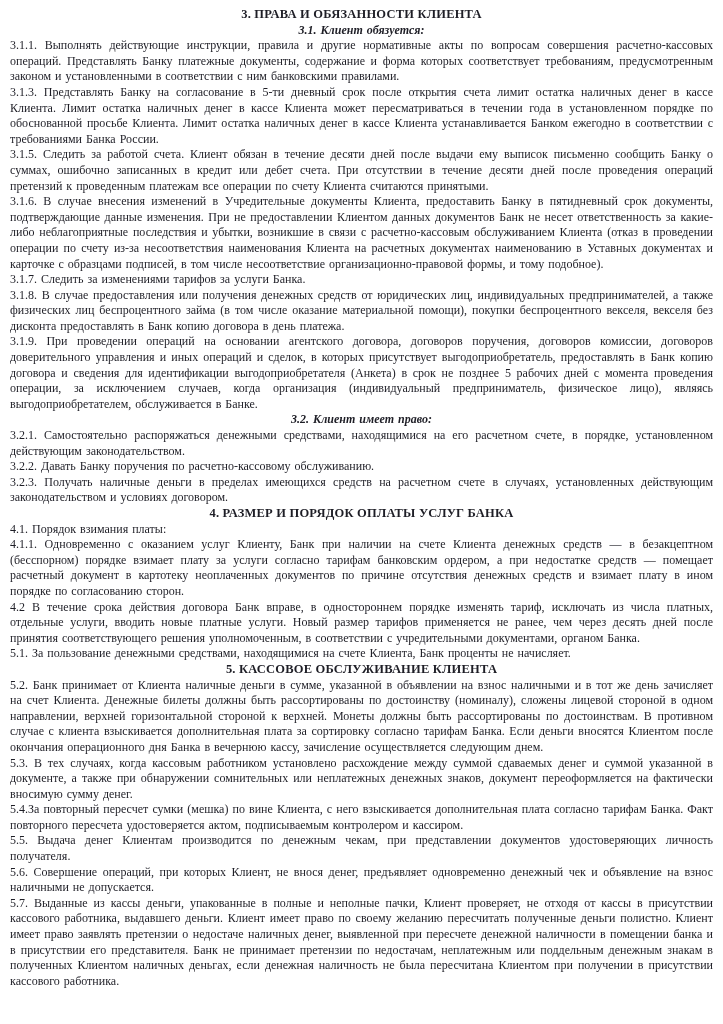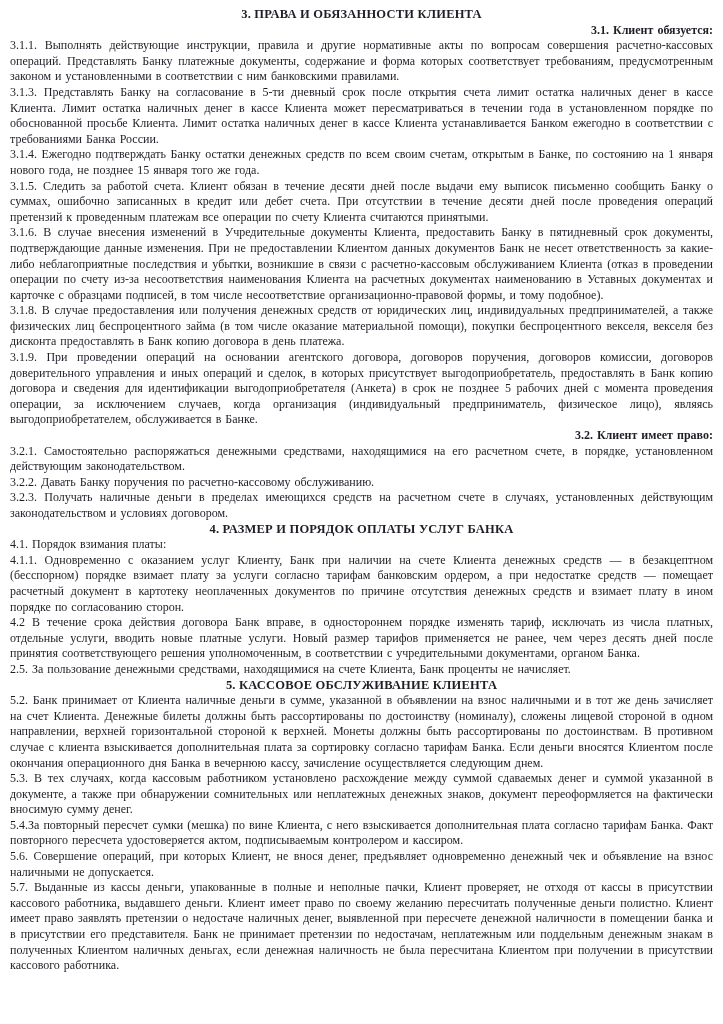--- a/index.html
+++ b/index.html
@@ -30,46 +30,48 @@
   p.para {
     margin: 0;
     font-size: 12px;
     line-height: 15.6px;
     text-align: justify;
     text-justify: inter-word;
     word-spacing: 1px;
   }
   p.para.bold {
     font-weight: bold;
-    text-align: right;
+    text-align: center;
+    font-style: italic;
   }
 </style>
 </head>
 <body>
 
 <div class="page">
   <div class="doc-body">
       <div class="section-heading">3. ПРАВА И ОБЯЗАННОСТИ КЛИЕНТА</div>
       <p class="para bold">3.1. Клиент обязуется:</p>
       <p class="para">3.1.1. Выполнять действующие инструкции, правила и другие нормативные акты по вопросам совершения расчетно-кассовых операций. Представлять  Банку платежные документы, содержание и форма которых соответствует требованиям,  предусмотренным законом и  установленными в соответствии с ним банковскими правилами.</p>
       <p class="para">3.1.3. Представлять Банку на согласование в 5-ти дневный срок после открытия счета лимит остатка наличных денег в кассе Клиента. Лимит остатка наличных денег в кассе Клиента может пересматриваться в течении года в установленном порядке по обоснованной просьбе Клиента. Лимит остатка наличных денег в кассе Клиента устанавливается Банком ежегодно в соответствии с требованиями Банка России.</p>
-      <p class="para">3.1.4. Ежегодно подтверждать Банку остатки денежных средств по всем своим счетам, открытым в Банке, по состоянию на 1 января нового года, не позднее 15 января того же года.</p>
       <p class="para">3.1.5. Следить за работой счета. Клиент обязан в течение десяти дней после выдачи ему выписок письменно сообщить Банку о суммах, ошибочно записанных в кредит или дебет счета. При отсутствии в течение десяти дней после проведения операций претензий к проведенным платежам все операции по счету Клиента считаются принятыми.</p>
       <p class="para">3.1.6. В случае внесения изменений в Учредительные документы Клиента, предоставить Банку в пятидневный срок документы, подтверждающие данные изменения. При не предоставлении Клиентом  данных документов Банк не несет ответственность за какие-либо неблагоприятные последствия и убытки, возникшие в связи с расчетно-кассовым обслуживанием Клиента (отказ в проведении операции по счету из-за несоответствия наименования Клиента на расчетных документах наименованию в Уставных документах и карточке с образцами подписей, в том числе несоответствие организационно-правовой формы, и тому подобное).</p>
+      <p class="para">3.1.7. Следить за изменениями тарифов  за услуги Банка.</p>
       <p class="para">3.1.8. В случае предоставления или получения денежных средств от юридических лиц, индивидуальных предпринимателей, а также физических лиц беспроцентного займа (в том числе оказание материальной помощи), покупки беспроцентного векселя, векселя без дисконта предоставлять в Банк копию договора в день платежа.</p>
       <p class="para">3.1.9. При проведении операций на основании агентского договора, договоров поручения, договоров комиссии, договоров доверительного управления и иных операций и сделок, в которых присутствует выгодоприобретатель, предоставлять в Банк копию договора и сведения для идентификации выгодоприобретателя (Анкета) в срок не позднее 5 рабочих дней с момента проведения операции, за исключением случаев, когда организация (индивидуальный предприниматель, физическое лицо), являясь выгодоприобретателем,  обслуживается в Банке.</p>
       <p class="para bold">3.2. Клиент имеет право:</p>
       <p class="para">3.2.1. Самостоятельно распоряжаться денежными средствами, находящимися на его расчетном счете, в порядке, установленном действующим законодательством.</p>
       <p class="para">3.2.2. Давать Банку  поручения по расчетно-кассовому обслуживанию.</p>
       <p class="para">3.2.3. Получать наличные  деньги  в  пределах имеющихся средств на расчетном счете в случаях, установленных действующим законодательством и условиях договором.</p>
       <div class="section-heading">4. РАЗМЕР И ПОРЯДОК ОПЛАТЫ УСЛУГ БАНКА</div>
       <p class="para">4.1. Порядок взимания платы:</p>
       <p class="para">4.1.1. Одновременно с оказанием  услуг Клиенту, Банк при наличии на счете Клиента денежных средств — в безакцептном (бесспорном) порядке взимает плату за услуги  согласно тарифам  банковским ордером, а при недостатке средств — помещает расчетный документ в картотеку неоплаченных документов по причине отсутствия денежных средств и взимает плату в ином порядке по согласованию сторон.</p>
       <p class="para">4.2 В течение срока  действия договора Банк вправе, в  одностороннем порядке изменять тариф, исключать из числа платных, отдельные услуги, вводить новые платные услуги. Новый размер тарифов применяется не ранее, чем через десять дней после принятия соответствующего решения уполномоченным, в соответствии с учредительными документами, органом Банка.</p>
-      <p class="para">2.5. За пользование денежными средствами, находящимися на  счете Клиента, Банк проценты не начисляет.</p>
+      <p class="para">5.1. За пользование денежными средствами, находящимися на  счете Клиента, Банк проценты не начисляет.</p>
       <div class="section-heading">5. КАССОВОЕ ОБСЛУЖИВАНИЕ КЛИЕНТА</div>
       <p class="para">5.2. Банк принимает от Клиента наличные деньги в сумме, указанной в объявлении на взнос наличными и в тот же день зачисляет на счет Клиента. Денежные билеты должны быть рассортированы по достоинству (номиналу), сложены лицевой стороной в одном направлении, верхней горизонтальной стороной к верхней. Монеты должны быть рассортированы по достоинствам. В противном случае с клиента взыскивается дополнительная плата за сортировку согласно тарифам Банка. Если деньги вносятся Клиентом после окончания операционного дня Банка  в вечернюю кассу, зачисление осуществляется следующим днем.</p>
       <p class="para">5.3. В тех случаях, когда кассовым работником установлено расхождение между суммой сдаваемых денег и суммой указанной в документе, а также при обнаружении сомнительных или неплатежных денежных знаков, документ переоформляется на фактически вносимую сумму денег.</p>
       <p class="para">5.4.За повторный пересчет сумки (мешка) по вине Клиента, с него взыскивается дополнительная плата согласно тарифам Банка. Факт повторного пересчета удостоверяется актом, подписываемым контролером и кассиром.</p>
+      <p class="para">5.5. Выдача денег Клиентам производится по денежным чекам, при представлении документов удостоверяющих личность получателя.</p>
       <p class="para">5.6.  Совершение операций, при которых Клиент, не внося денег, предъявляет одновременно денежный чек и объявление на взнос наличными не допускается.</p>
       <p class="para">5.7. Выданные из кассы деньги, упакованные в полные и неполные пачки, Клиент проверяет, не отходя от кассы в присутствии кассового работника, выдавшего деньги. Клиент имеет право по своему желанию пересчитать полученные деньги полистно. Клиент имеет право заявлять претензии о недостаче наличных денег, выявленной при пересчете денежной наличности в помещении банка и в присутствии его представителя. Банк не принимает претензии по недостачам, неплатежным или поддельным денежным знакам в полученных Клиентом наличных деньгах, если денежная наличность не была пересчитана Клиентом при получении в присутствии кассового работника.</p>
     </div>
 </div>
 
 </body></html>

